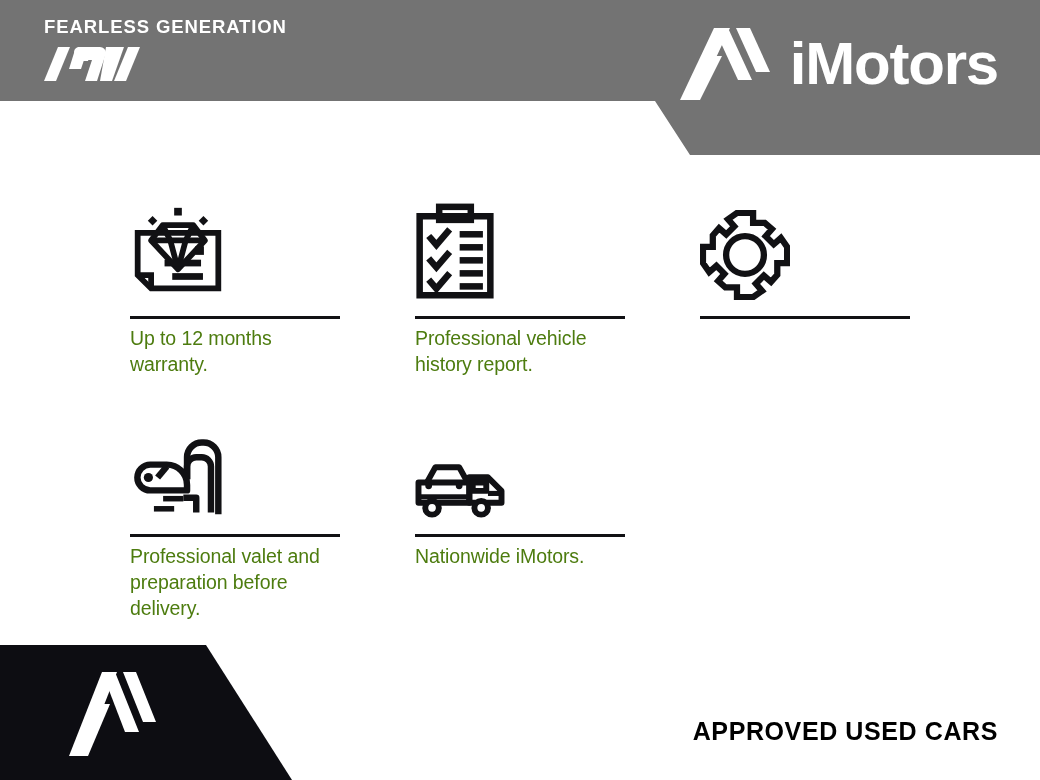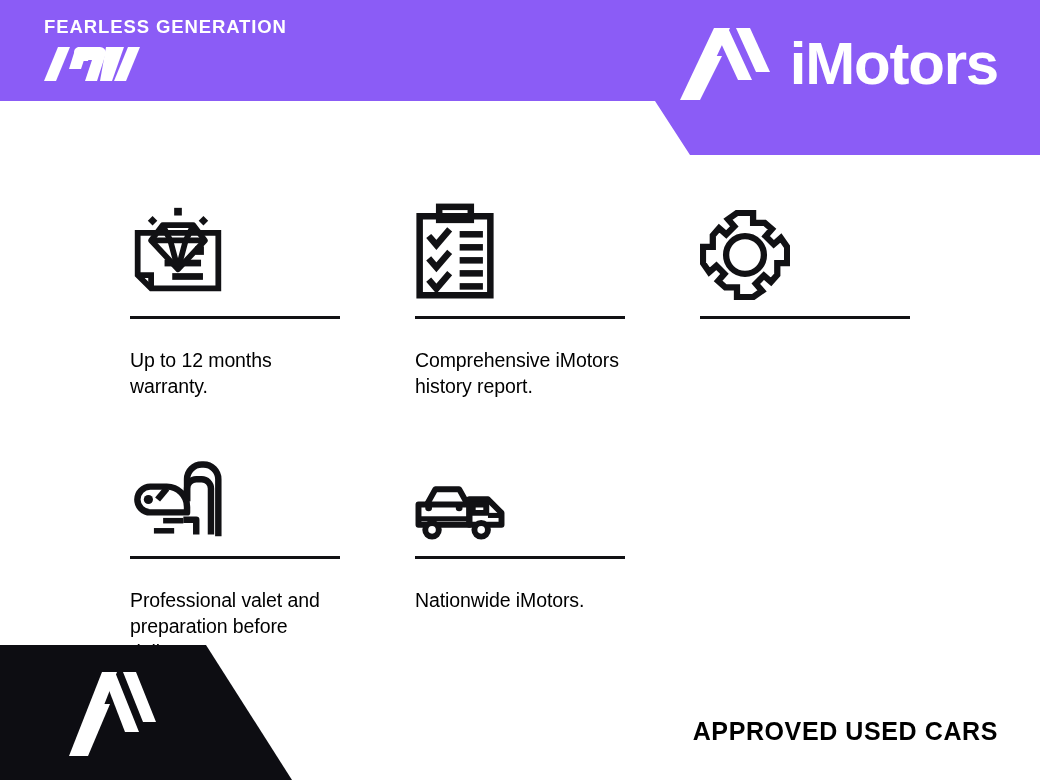--- a/index.html
+++ b/index.html
@@ -11,21 +11,21 @@
     color:#111114;
     overflow:hidden;
     position:relative;
   }
 
   
   .header {
     position:absolute;
     left:0; top:0;
     width:1040px; height:156px;
-    background:#8b5cf6;
+    background:#737373;
     -webkit-clip-path: polygon(0 0, 1040px 0, 1040px 155px, 690px 155px, 655px 101px, 0 101px);
     clip-path: polygon(0 0, 1040px 0, 1040px 155px, 690px 155px, 655px 101px, 0 101px);
     z-index:2;
   }
   .header-left {
     position:absolute;
     left:44px; top:18px;
   }
   .fearless {
     color:#ffffff;
@@ -81,24 +81,24 @@
   }
   .icon-box svg { display:block; }
 
   .divider {
     width:210px;
     height:3px;
     background:#111114;
     margin-top:16px;
   }
   .feature-text {
-    margin-top:28px;
+    margin-top:6px;
     font-size:19.5px;
     line-height:1.35;
-    color:#000000;
+    color:#4d7c0f;
     letter-spacing:-0.1px;
   }
 
   .row-2 { margin-top:22px; }
   .row-2 .icon-box { height:118px; }
 
   
   .footer-shape {
     position:absolute;
     left:0; top:645px;
@@ -203,21 +203,21 @@
             <rect x="48" y="86" width="25" height="7"></rect>
           </g>
           <g fill="none" stroke="#111114" stroke-width="7" stroke-linecap="square">
             <polyline points="17,38 23,45 35,31"></polyline>
             <polyline points="17,62 23,69 35,55"></polyline>
             <polyline points="17,85 23,92 35,78"></polyline>
           </g>
         </svg>
       </div>
       <div class="divider"></div>
-      <div class="feature-text">Comprehensive iMotors history report.</div>
+      <div class="feature-text">Professional vehicle history report.</div>
     </div>
 
     <div class="feature">
       <div class="icon-box">
         <svg viewBox="0 0 100 100" width="90" height="90" aria-hidden="true">
           <path d="M41,3 H59 V14 H72 L80,21 L73,29 L82,38 L90,31 L97,41 V59 H86 V72 L79,80 L71,73 L62,82 L69,90 L59,97 H41 V86 H28 L20,79 L27,71 L18,62 L10,69 L3,59 V41 H14 V28 L21,20 L29,27 L38,18 L31,10 Z" fill="none" stroke="#111114" stroke-width="7" stroke-linejoin="miter" transform="scale(0.995) translate(0.3,0.3)"></path>
           <circle cx="50" cy="50" r="21" fill="#ffffff" stroke="#111114" stroke-width="7"></circle>
         </svg>
       </div>
       <div class="divider"></div>

